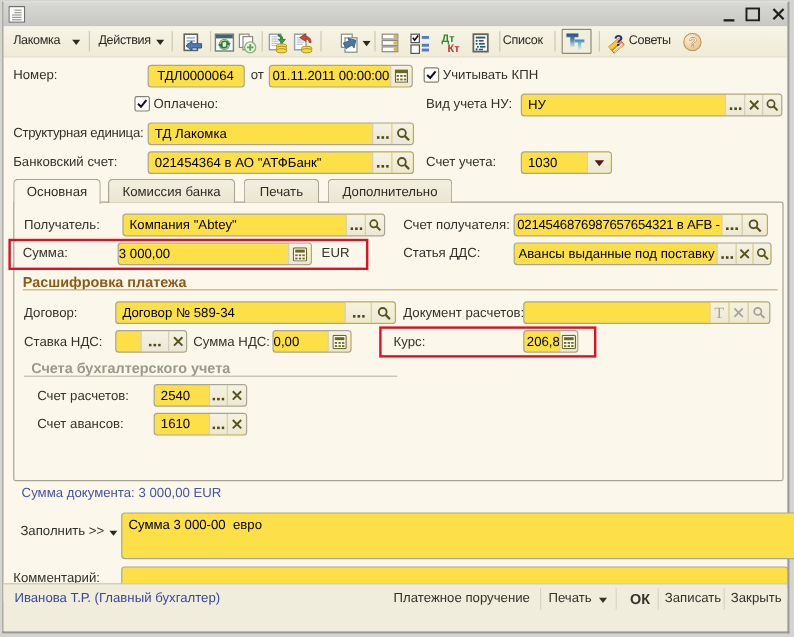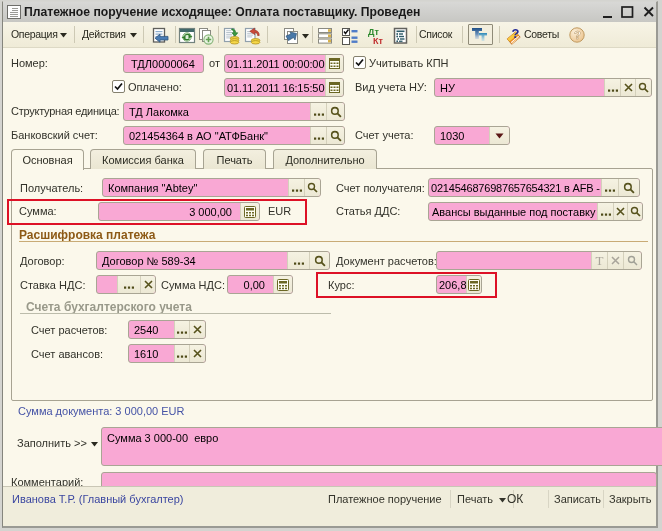--- a/index.html
+++ b/index.html
@@ -6,23 +6,23 @@
 #edge{position:absolute;left:0px;top:0px;width:662px;height:531px;background:#d4d4d0}
 #frame{position:absolute;left:2px;top:1px;width:653px;height:524px;border:1px solid #85857d;border-top-color:#d6d6d2;border-right-width:2px;border-bottom-width:2px;border-right-color:#9a9a94;border-bottom-color:#9a9a94;background:#fbf8eb}
 #title{position:absolute;left:0;top:0;width:100%;height:20px;background:linear-gradient(#d8d8d6,#c7c7c3)}
 #title .txt{position:absolute;left:21px;top:3px;font-weight:bold;font-size:12.2px;color:#1a1a1a;white-space:nowrap}
 #toolbar{position:absolute;left:0;top:20px;width:100%;height:26px;background:linear-gradient(#f7f4e6,#efebd7);border-bottom:1px solid #ddd9c5;box-sizing:border-box}
 .tsep{position:absolute;top:4px;width:1px;height:17px;background:#cdc9b4}
 .tbtn{position:absolute;top:0;height:25px;line-height:25px;color:#2a2a20;white-space:nowrap;font-size:10.5px;letter-spacing:-0.3px}
 .ti{position:absolute;top:5px}
 #form{position:absolute;left:0;top:46px;width:100%;height:453px;background:#fbf8eb}
 .lbl{position:absolute;white-space:nowrap;color:#32322a;font-size:11px}
-.f{position:absolute;height:19px;background:#f9a8d4;border:1px solid #a9a594;border-radius:3px;box-sizing:border-box;display:flex;overflow:hidden}
+.f{position:absolute;height:19px;background:#fde047;border:1px solid #a9a594;border-radius:3px;box-sizing:border-box;display:flex;overflow:hidden}
 .f .t{flex:1;padding:3px 0 0 5px;white-space:nowrap;overflow:hidden;font-size:11px;color:#000}
-.f .t.r{text-align:right;padding-right:8px;padding-left:0}
+.f .t.r{padding-right:8px;padding-left:0}
 .f .b{background:linear-gradient(#f5f2e2,#ece8d4);border-left:1px solid #d4d0bb;display:flex;align-items:center;justify-content:center;color:#56521c;flex:none}
 .chk{position:absolute;width:13px;height:13px;background:#fff;border:1px solid #85816e;border-radius:2px;box-sizing:border-box}
 .grp1{position:absolute;font-weight:bold;color:#8d5a16;font-size:12px;white-space:nowrap}
 .grp2{position:absolute;font-weight:bold;color:#99998a;font-size:12px;white-space:nowrap}
 .gline{position:absolute;height:1px}
 .red{position:absolute;border:2px solid #dd1126;box-sizing:border-box}
 #tabbox{position:absolute;left:8px;top:120px;width:640px;height:231px;border:1px solid #a7a392;border-radius:0 2px 2px 2px}
 .tab{position:absolute;top:101px;height:20px;border:1px solid #a7a392;border-bottom:none;border-radius:4px 4px 0 0;background:linear-gradient(#f3efdf,#eae6d2);text-align:center;color:#2c2c22;box-sizing:border-box;padding-top:4px;font-size:11px}
 .tab.act{background:#fbf8eb;height:21px;z-index:2}
 #status{position:absolute;left:0;bottom:0;width:100%;height:40px;background:#f0eddc;border-top:1px solid #c9c6b5;box-sizing:border-box}
@@ -35,33 +35,32 @@
     <div id="frame">
   <div id="title">
     <svg style="position:absolute;left:4px;top:3px" width="14" height="14" viewBox="0 0 14 14">
           <rect x="0.5" y="0.5" width="13" height="13" fill="#fdfdfd" stroke="#6e6e6a"></rect>
           <rect x="5" y="3" width="6" height="1" fill="#9a9a96"></rect>
           <rect x="5" y="5" width="6" height="1" fill="#9a9a96"></rect>
           <rect x="3" y="7" width="8" height="1" fill="#9a9a96"></rect>
           <rect x="3" y="9" width="8" height="1" fill="#9a9a96"></rect>
           <rect x="3" y="11" width="8" height="1" fill="#9a9a96"></rect>
         </svg>
-    <span class="txt">Платежное поручение исходящее: Оплата поставщику. Проведен</span>
     <svg style="position:absolute;left:599px;top:4px" width="12" height="12" viewBox="0 0 12 12">
           <rect x="1" y="10" width="9" height="2.5" fill="#1f1f1f"></rect>
         </svg>
     <svg style="position:absolute;left:618px;top:4px" width="13" height="12" viewBox="0 0 13 12">
           <rect x="1" y="1" width="10.5" height="10" fill="none" stroke="#1f1f1f" stroke-width="1.7"></rect>
         </svg>
     <svg style="position:absolute;left:640px;top:4px" width="12" height="12" viewBox="0 0 12 12">
           <path d="M1.5 1.5 L10 10 M10 1.5 L1.5 10" stroke="#1f1f1f" stroke-width="1.9"></path>
         </svg>
   </div>
   <div id="toolbar">
-    <span class="tbtn" style="left:8px">Операция</span>
+    <span class="tbtn" style="left:8px">Лакомка</span>
         <svg class="ti" style="left:57px;top:11px" width="7" height="5">
           <path d="M0 0 L7 0 L3.5 4.5 Z" fill="#2a2a20"></path>
         </svg>
     <span class="tbtn" style="left:79px">Действия</span>
         <svg class="ti" style="left:127px;top:11px" width="7" height="5">
           <path d="M0 0 L7 0 L3.5 4.5 Z" fill="#2a2a20"></path>
         </svg>
     <span class="tsep" style="left:71px"></span>
     <span class="tsep" style="left:140px"></span>
 
@@ -239,37 +238,20 @@
         </div>
     <div class="chk" style="left:350px;top:8px"><svg width="11" height="11" viewBox="0 0 11 11">
             <path d="M2 5.5 L4.5 8 L9 2.5" fill="none" stroke="#111" stroke-width="1.7"></path>
           </svg></div>
     <span class="lbl" style="left:366px;top:9px">Учитывать КПН</span>
 
     <div class="chk" style="left:109px;top:32px"><svg width="11" height="11" viewBox="0 0 11 11">
             <path d="M2 5.5 L4.5 8 L9 2.5" fill="none" stroke="#111" stroke-width="1.7"></path>
           </svg></div>
     <span class="lbl" style="left:125px;top:33px">Оплачено:</span>
-    <div class="f" style="left:221px;top:30px;width:120px">
-          <div class="t" style="padding-left:2px;letter-spacing:-0.1px">01.11.2011 16:15:50</div>
-          <div class="b" style="width:17px">
-            <svg width="11" height="11" viewBox="0 0 11 11">
-              <rect x="0.5" y="0.5" width="10" height="10" fill="#fffef4" stroke="#6b6724"></rect>
-              <rect x="0" y="0" width="11" height="3" fill="#6b6724"></rect>
-              <g fill="#6b6724">
-                <rect x="1.5" y="4.5" width="2" height="1.5"></rect>
-                <rect x="4.5" y="4.5" width="2" height="1.5"></rect>
-                <rect x="7.5" y="4.5" width="2" height="1.5"></rect>
-                <rect x="1.5" y="7.5" width="2" height="1.5"></rect>
-                <rect x="4.5" y="7.5" width="2" height="1.5"></rect>
-                <rect x="7.5" y="7.5" width="2" height="1.5"></rect>
-              </g>
-            </svg>
-          </div>
-        </div>
     <span class="lbl" style="left:352px;top:33px">Вид учета НУ:</span>
     <div class="f" style="left:431px;top:30px;width:218px">
           <div class="t">НУ</div>
           <div class="b" style="width:15px">
             <svg style="margin-top:6px" width="10" height="3" viewBox="0 0 10 3">
               <rect x="0" y="0.5" width="2.2" height="2.2" fill="#4e4a18"></rect>
               <rect x="3.9" y="0.5" width="2.2" height="2.2" fill="#4e4a18"></rect>
               <rect x="7.8" y="0.5" width="2.2" height="2.2" fill="#4e4a18"></rect>
             </svg>
           </div>
@@ -559,20 +541,20 @@
   </div>
   <div id="status">
     <span class="it" style="left:9px;color:#3a46a0">Иванова Т.Р. (Главный бухгалтер)</span>
     <span class="it" style="left:325px">Платежное поручение</span>
     <span class="ssep" style="left:447px"></span>
     <span class="it" style="left:454px">Печать</span>
     <svg style="position:absolute;left:496px;top:11px" width="7" height="5">
           <path d="M0 0 L7 0 L3.5 4.5 Z" fill="#33332a"></path>
         </svg>
     <span class="ssep" style="left:510px"></span>
-    <span class="it" style="left:504px;font-weight:normal;font-size:12px;top:5px">ОК</span>
+    <span class="it" style="left:522px;font-weight:bold;font-size:12px;top:5px">ОК</span>
     <span class="ssep" style="left:545px"></span>
     <span class="it" style="left:551px">Записать</span>
     <span class="ssep" style="left:600px"></span>
     <span class="it" style="left:606px">Закрыть</span>
   </div>
 </div>
   </div>
 
 </body></html>

